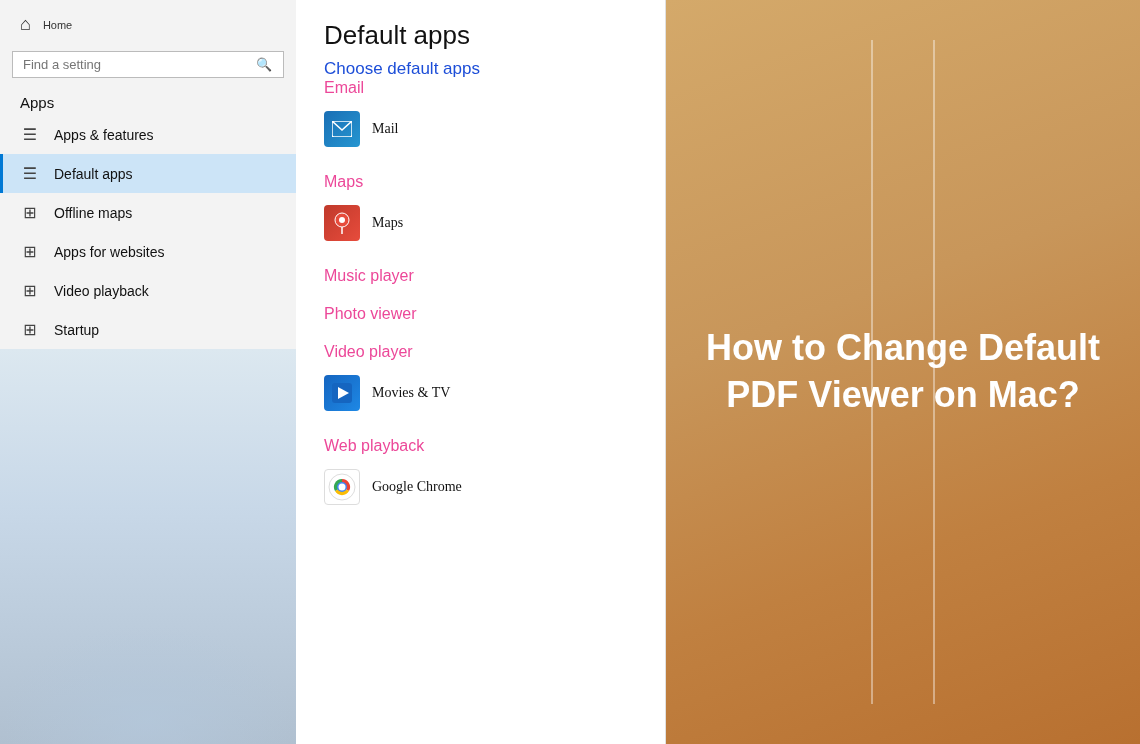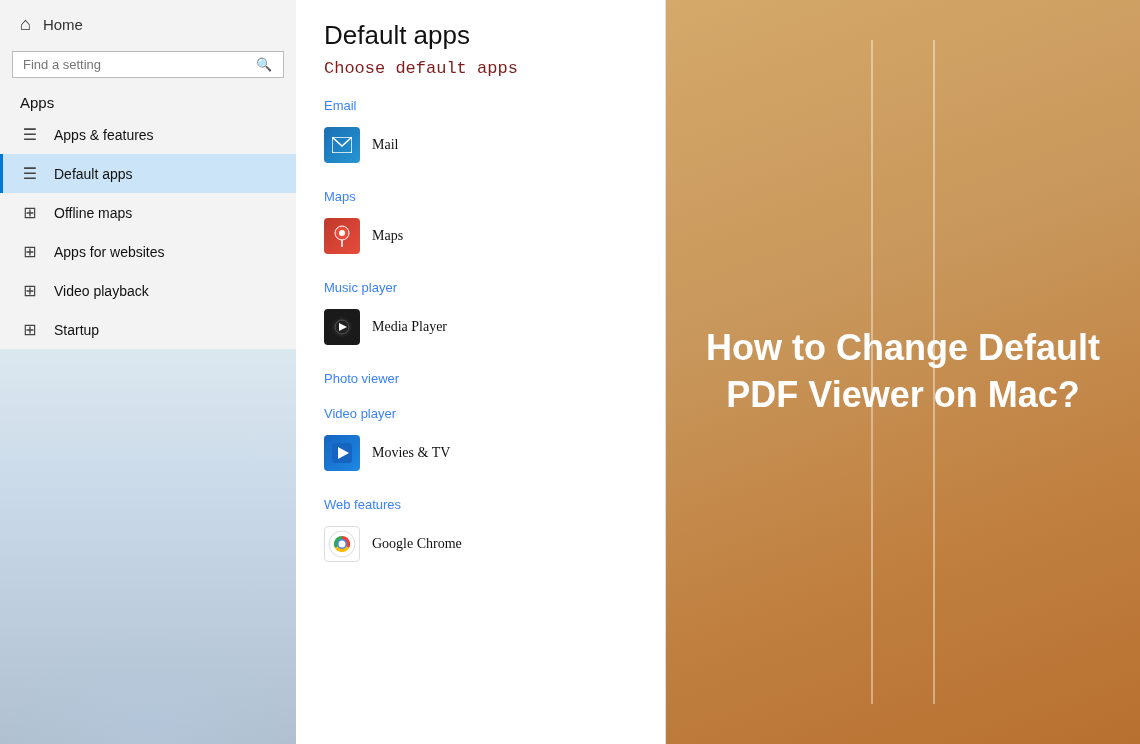--- a/index.html
+++ b/index.html
@@ -16,21 +16,21 @@
       overflow: hidden;
     }
     .sidebar-home {
       display: flex;
       align-items: center;
       padding: 14px 20px;
       gap: 12px;
       cursor: pointer;
     }
     .sidebar-home-icon { font-size: 18px; color: #333; }
-    .sidebar-home-label { font-size: 15px; color: #333; }
+    .sidebar-home-label { font-size: 11px; color: #333; }
 
     .sidebar-search {
       margin: 2px 12px 8px 12px;
       display: flex;
       align-items: center;
       border: 1px solid #bbb;
       background: #fff;
       padding: 5px 10px;
       gap: 8px;
     }
@@ -92,29 +92,27 @@
     }
     .main-title {
       font-size: 26px;
       font-weight: 300;
       color: #111;
       margin-bottom: 8px;
     }
     .main-subtitle {
       font-size: 17px;
       font-weight: 400;
-      color: #7f1d1d;
-      margin-bottom: 20px;
-      font-family: Liberation Mono, monospace;
+      color: #1d4ed8;
     }
 
     .default-section { margin-bottom: 20px; }
     .default-section-label {
-      font-size: 13px;
-      color: #3b82f6;
+      font-size: 16px;
+      color: #ec4899;
       margin-bottom: 8px;
     }
     .default-app-item {
       display: flex;
       align-items: center;
       gap: 12px;
       padding: 6px 0;
       cursor: pointer;
     }
     .app-icon {
@@ -252,51 +250,41 @@
           <circle cx="10" cy="8" r="3" fill="white"></circle>
           <path d="M10 15 L10 22" stroke="white" stroke-width="1.5"></path>
         </svg>
       </div>
       <span class="app-name">Maps</span>
     </div>
   </div>
 
   <div class="default-section">
     <div class="default-section-label">Music player</div>
-    <div class="default-app-item">
-      <div class="app-icon app-icon-mediaplayer">
-        <svg width="22" height="22" viewBox="0 0 22 22">
-          <circle cx="11" cy="11" r="10" fill="#222"></circle>
-          <circle cx="11" cy="11" r="7" fill="none" stroke="#555" stroke-width="1"></circle>
-          <polygon points="8,7 8,15 16,11" fill="white"></polygon>
-        </svg>
-      </div>
-      <span class="app-name">Media Player</span>
-    </div>
   </div>
 
   <div class="default-section">
     <div class="default-section-label">Photo viewer</div>
   </div>
 
   <div class="default-section">
     <div class="default-section-label">Video player</div>
     <div class="default-app-item">
       <div class="app-icon app-icon-movies">
         <svg width="22" height="22" viewBox="0 0 22 22">
           <rect x="1" y="1" width="20" height="20" rx="3" fill="#1565c0"></rect>
           <polygon points="7,5 7,17 18,11" fill="white"></polygon>
         </svg>
       </div>
       <span class="app-name">Movies &amp; TV</span>
     </div>
   </div>
 
   <div class="default-section">
-    <div class="default-section-label">Web features</div>
+    <div class="default-section-label">Web playback</div>
     <div class="default-app-item">
       <div class="app-icon app-icon-chrome">
         <svg width="28" height="28" viewBox="0 0 28 28">
           <circle cx="14" cy="14" r="13" fill="white" stroke="#ddd"></circle>
 
           <path d="M14 14 m-8,0 a8,8 0 1,0 16,0 a8,8 0 1,0 -16,0" fill="none" stroke="#4285F4" stroke-width="0"></path>
 
           <path d="M14 6 A8 8 0 0 1 21 18 L14 14 Z" fill="#EA4335"></path>
 
           <path d="M21 18 A8 8 0 0 1 7 18 L14 14 Z" fill="#FBBC05"></path>

